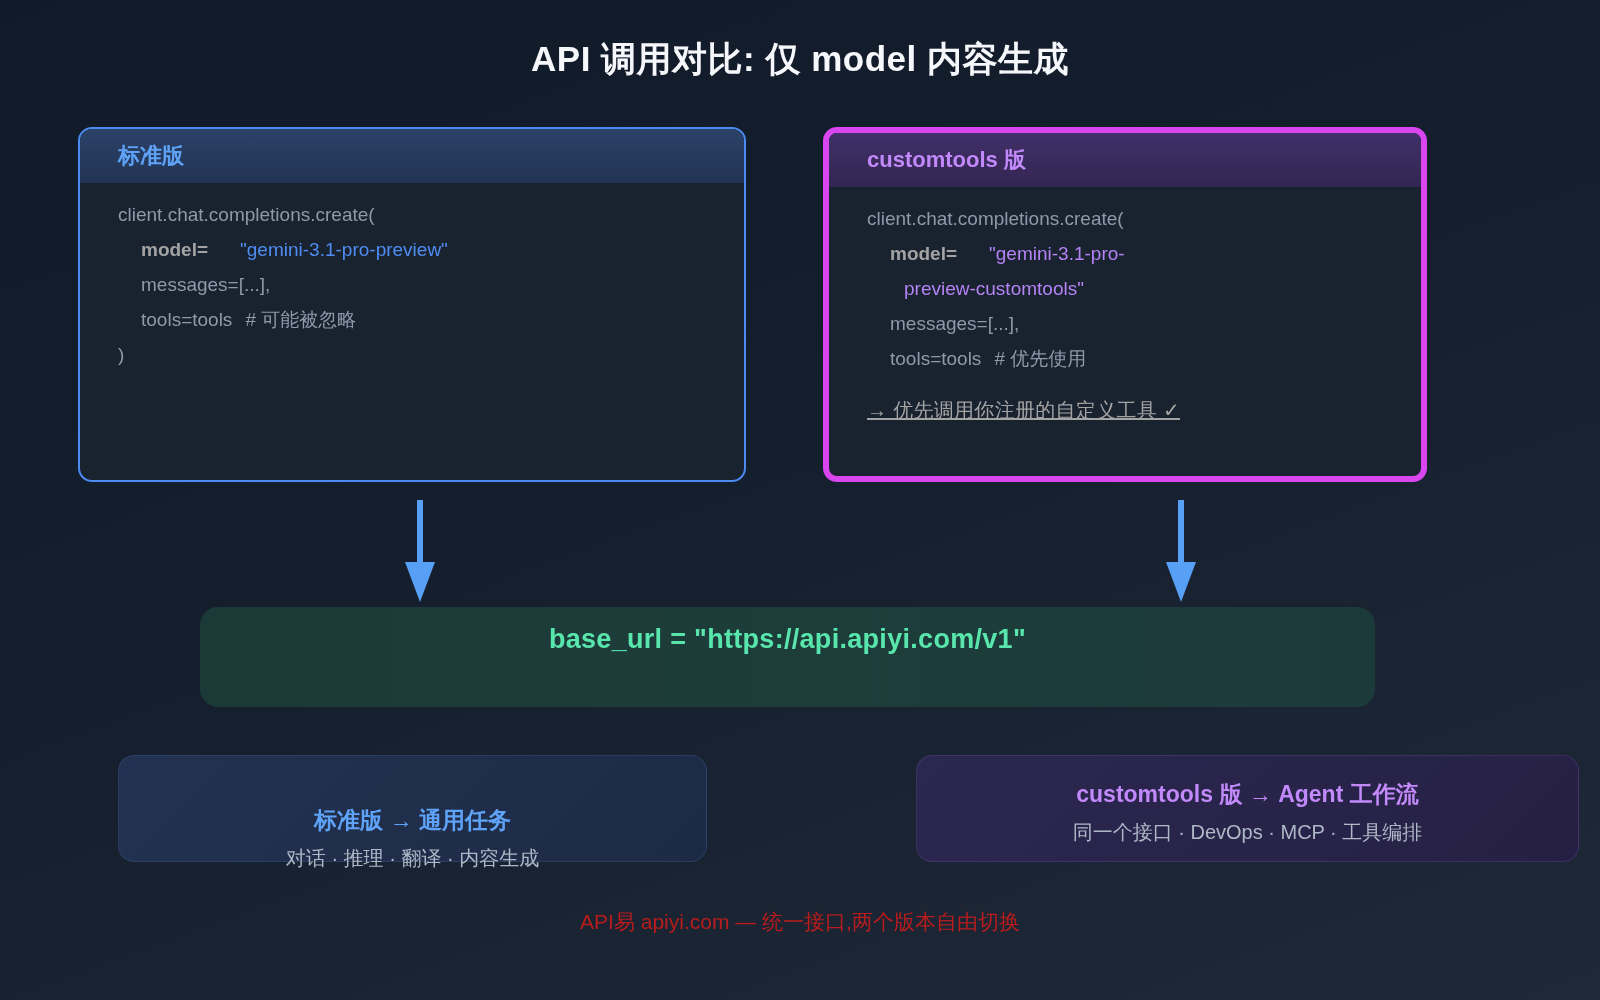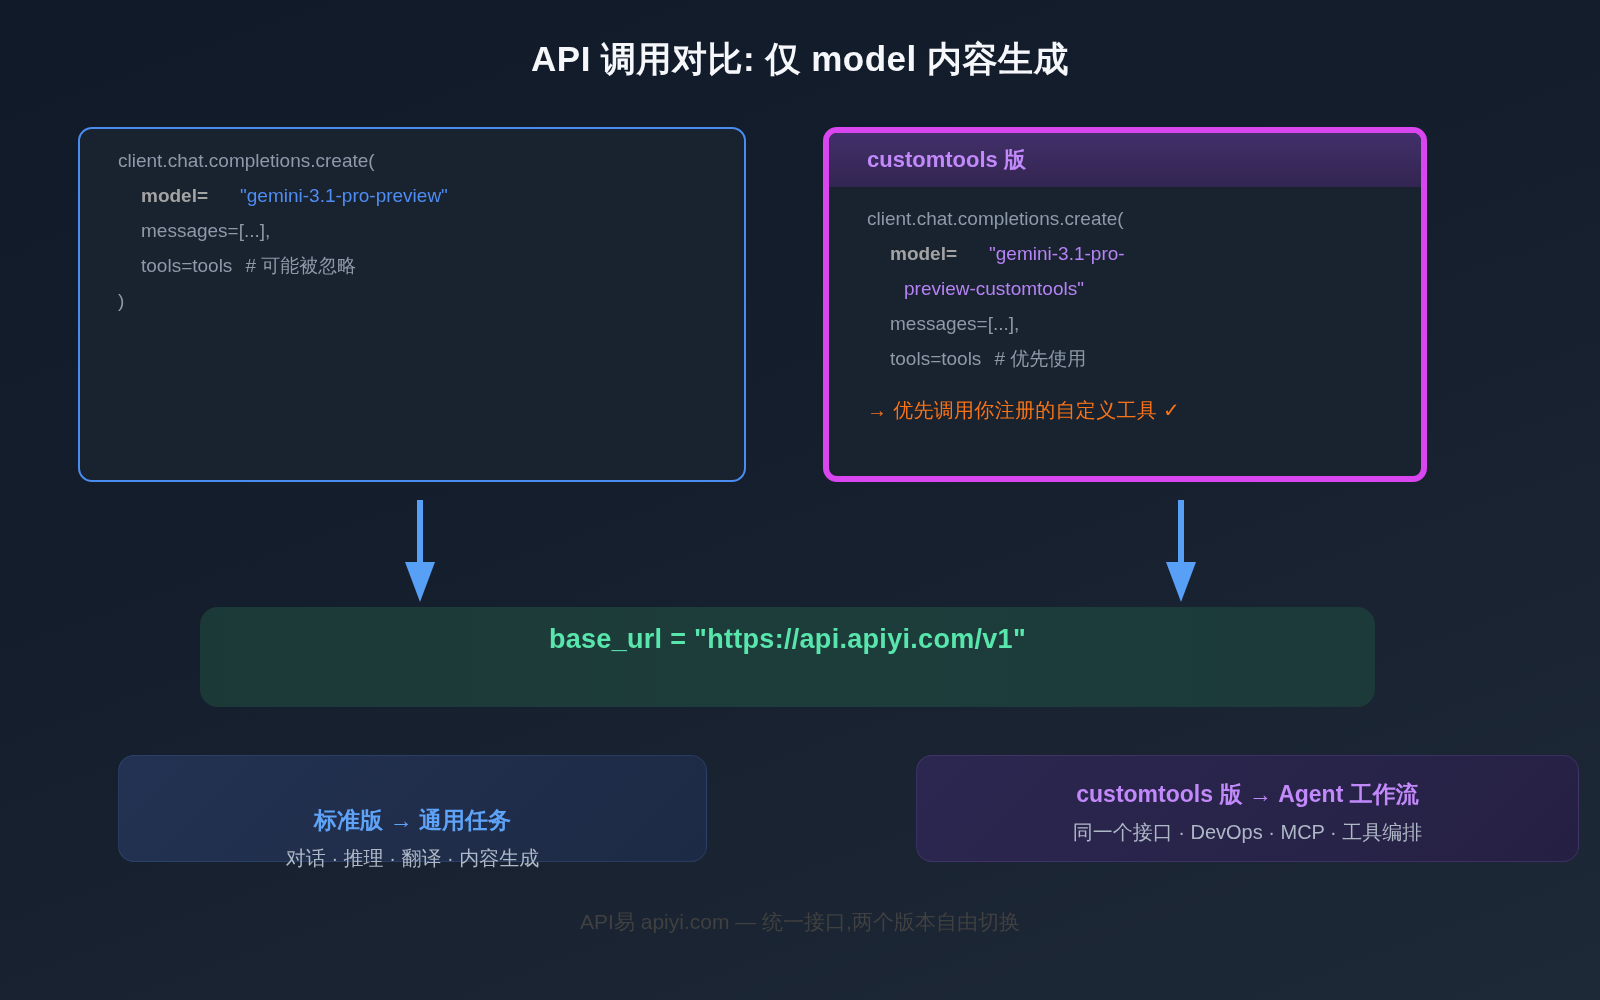--- a/index.html
+++ b/index.html
@@ -40,21 +40,21 @@
   }
   .indent  { padding-left: 23px; }
   .indent2 { padding-left: 37px; }
   .kw  { color: #a3a3a3; font-weight: bold; }
   .gap { margin-left: 32px; }
   .str-blue   { color: #4f8df2; }
   .str-purple { color: #b583f5; }
   .comment { margin-left: 13px; }
   .note { font-size: 20px; margin-top: 21px; letter-spacing: 0.3px; }
   .note.warn { color: #f598a2; }
-  .note.ok   { color: #f97316; }
+  .note.ok   { color: #a3a3a3; text-decoration: underline; }
   
   .arrow { position: absolute; top: 500px; width: 30px; height: 103px; }
   .arrow .stem {
     position: absolute; left: 12px; top: 0;
     width: 6px; height: 62px; background: #57a0f5;
   }
   .arrow .head {
     position: absolute; left: 0; top: 62px;
     width: 0; height: 0;
     border-left: 15px solid transparent;
@@ -95,29 +95,30 @@
     text-align: center;
   }
   .usage-title { font-size: 23px; font-weight: bold; }
   .u-left  .usage-title { color: #5ea3f8; margin-top: 26px; }
   .u-right .usage-title { color: #c289fa; }
   .usage-sub { color: #aeb8c6; font-size: 20px; margin-top: 9px; }
   
   .footer {
     position: absolute; top: 908px; left: 0; width: 100%;
     text-align: center;
-    color: #404040; font-size: 21px;
+    color: #b91c1c; font-size: 21px;
   }
 </style>
 </head>
 <body>
 
 <div class="title">API 调用对比: 仅 model 内容生成</div>
 
 <div class="card left">
+  <div class="card-header">标准版</div>
   <div class="card-body">
     <div class="code-line">client.chat.completions.create(</div>
     <div class="code-line indent"><span class="kw">model=</span><span class="str-blue gap">"gemini-3.1-pro-preview"</span></div>
     <div class="code-line indent">messages=[...],</div>
     <div class="code-line indent"><span>tools=tools</span><span class="comment"># 可能被忽略</span></div>
     <div class="code-line">)</div>
   </div>
 </div>
 
 <div class="card right">

